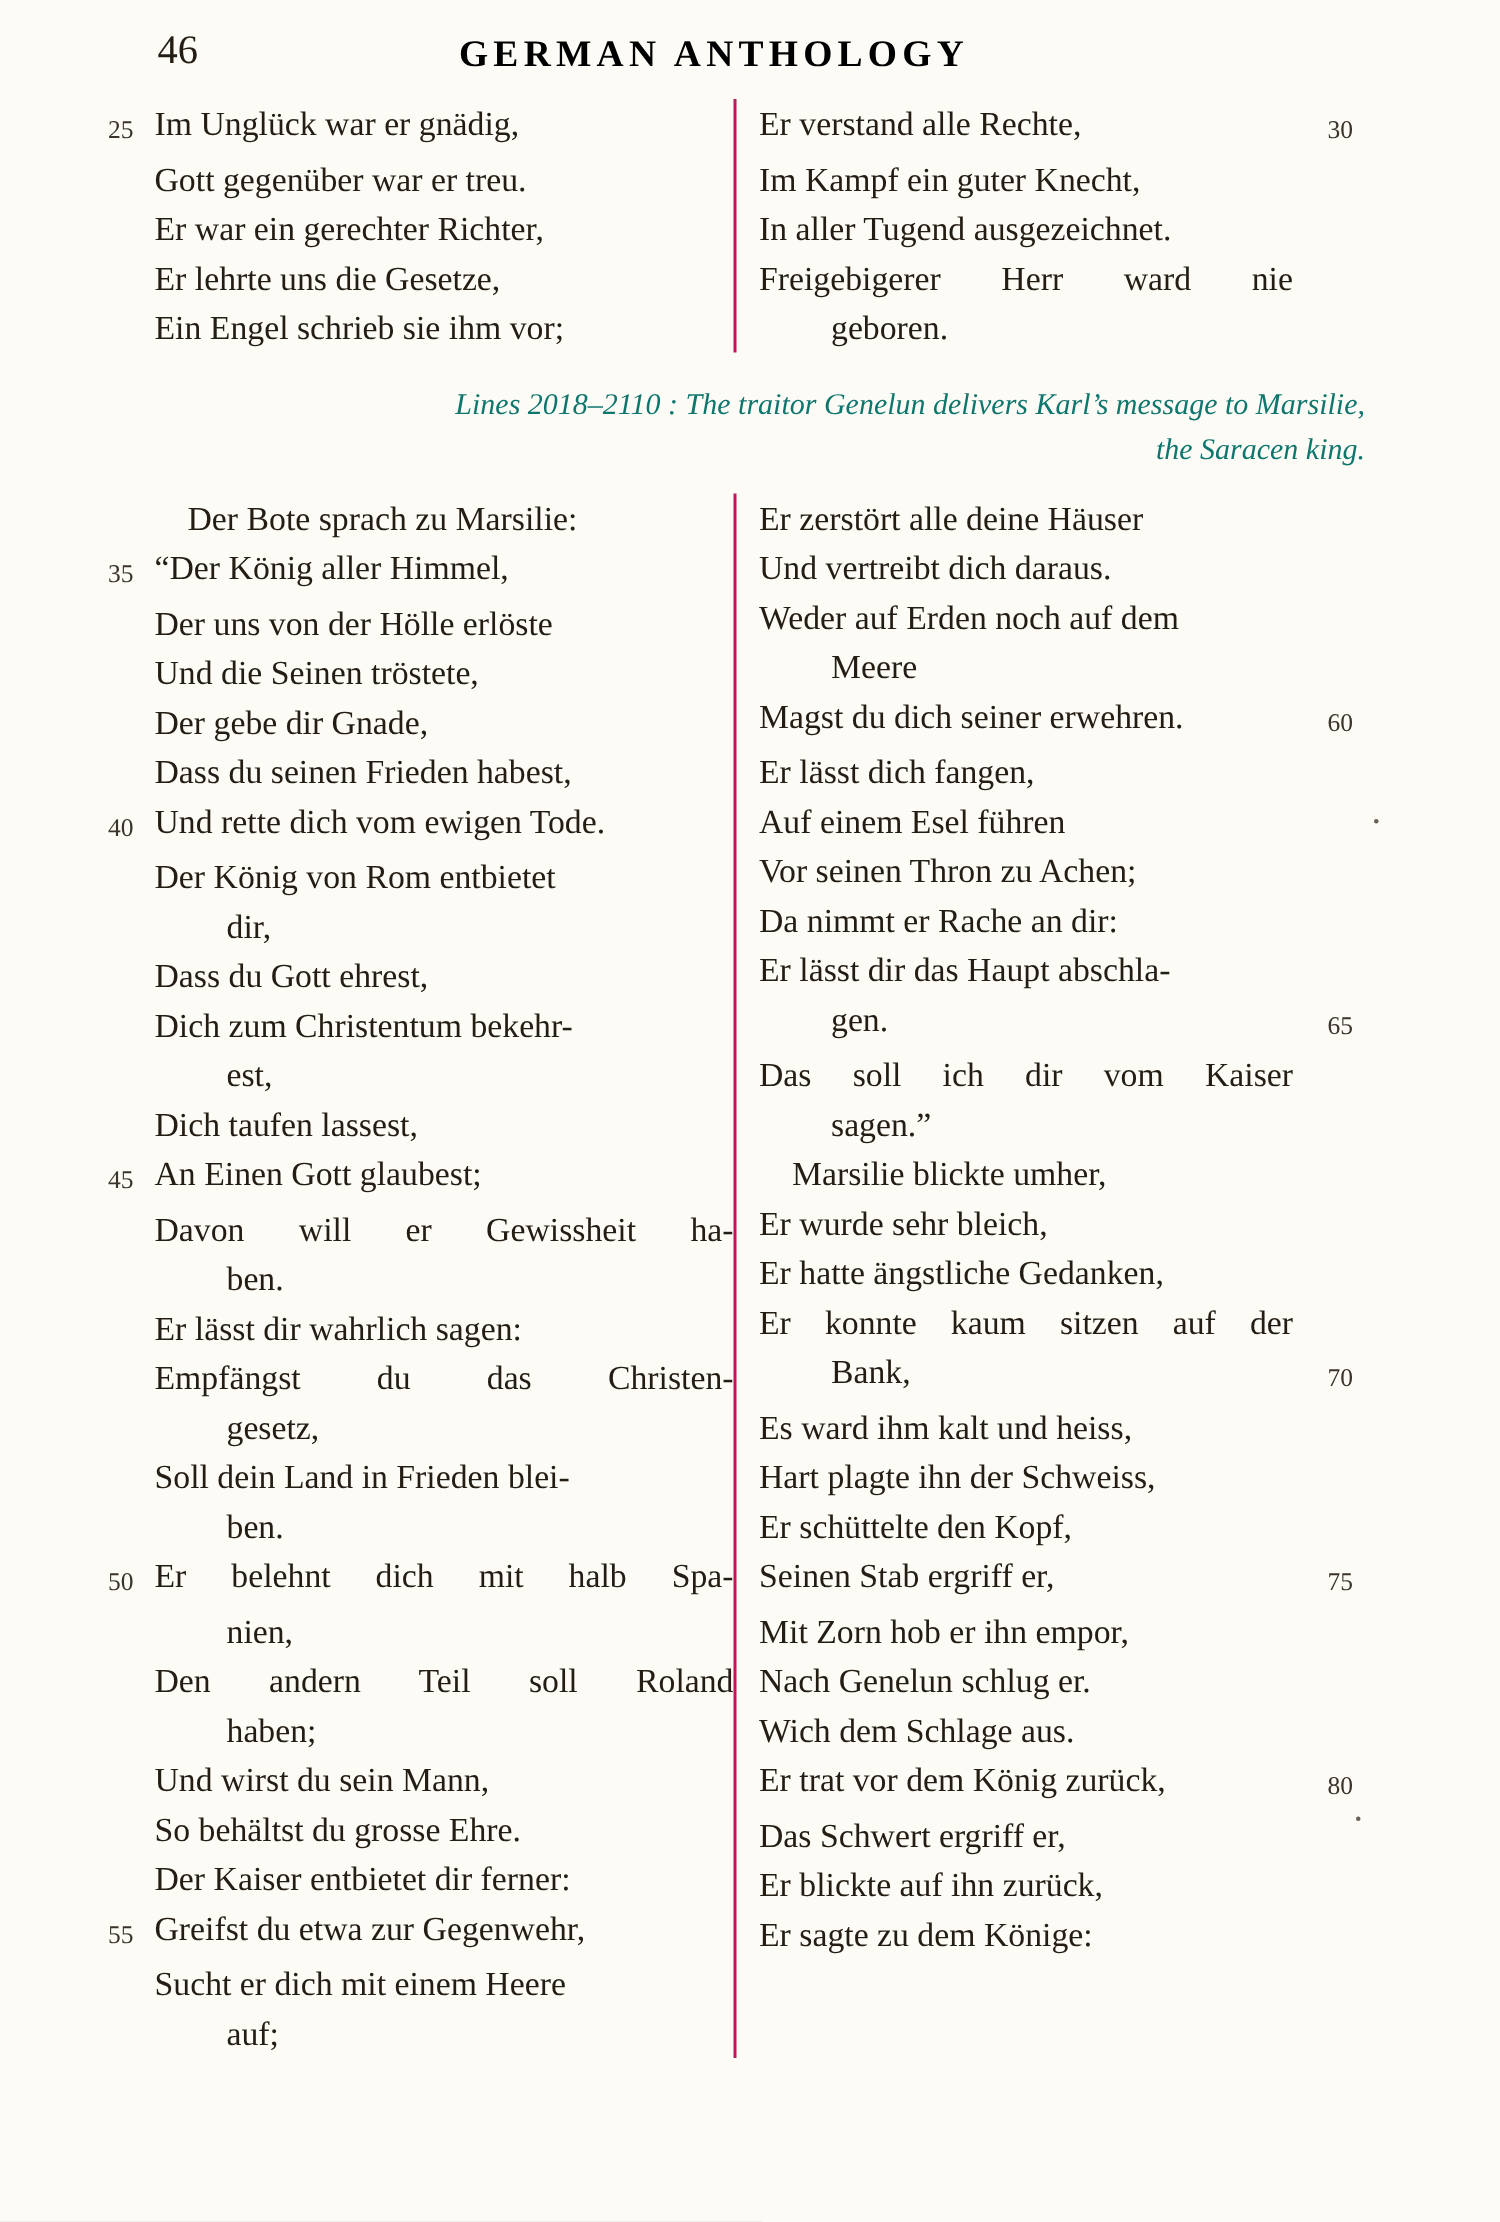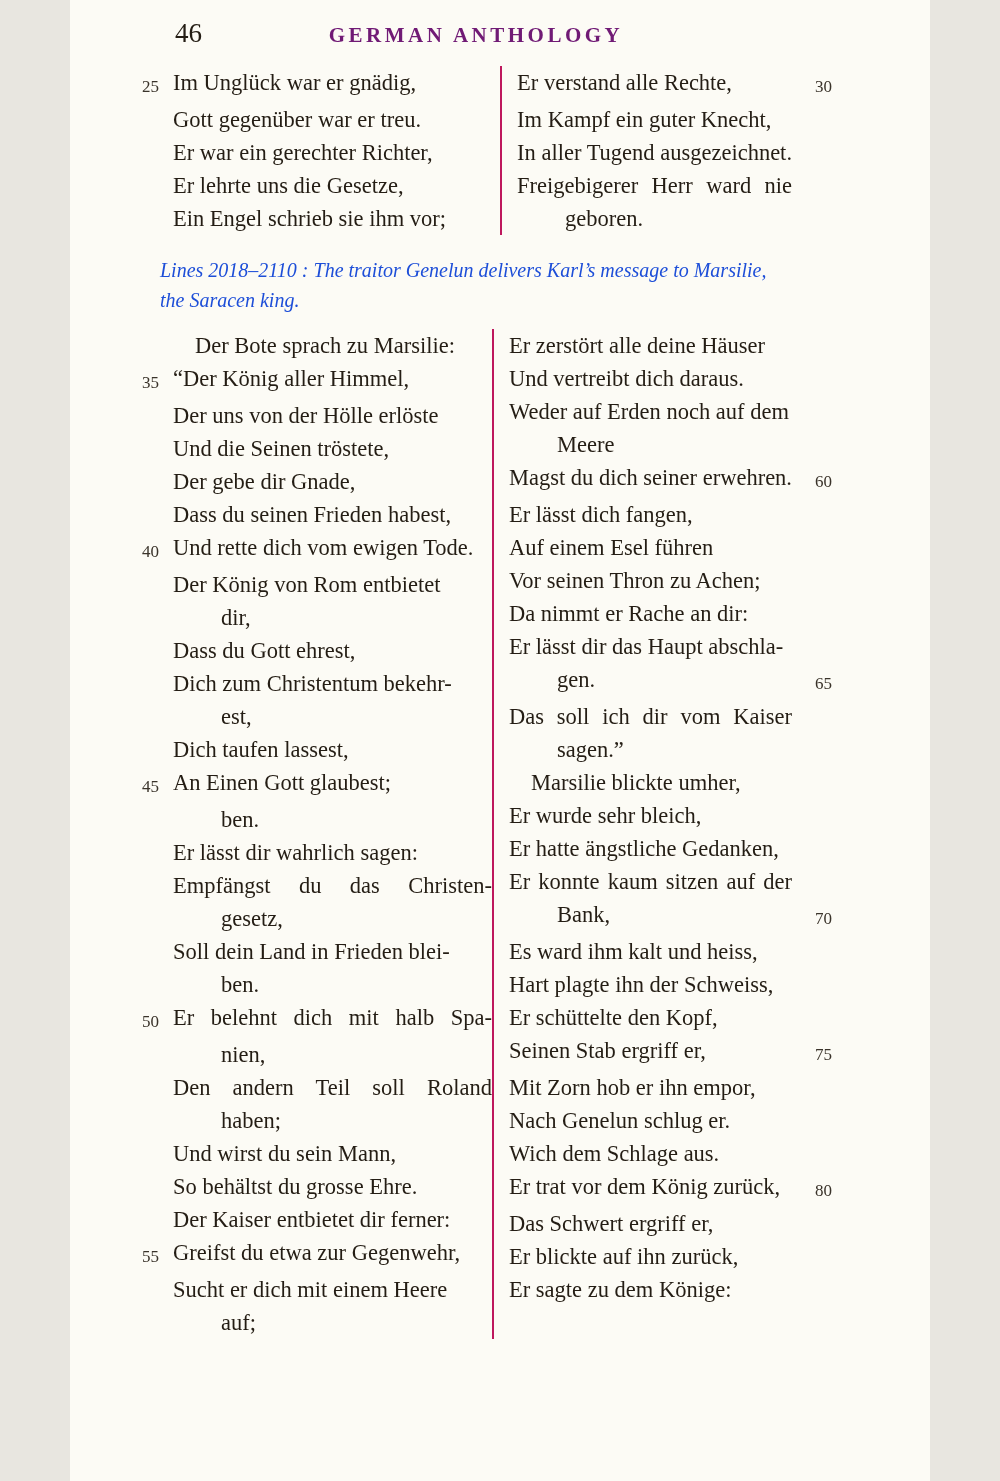--- a/index.html
+++ b/index.html
@@ -1,18 +1,18 @@
 <!DOCTYPE html>
 <html><head>
 <meta charset="utf-8">
 <style>
   html,body { margin:0; padding:0; background:#e8e6e0; }
   .page {
     position:relative;
-    width:860px; height:1481px;
+    width:1000px; height:1481px;
     margin:0 auto;
     background:#fcfbf5;
     color:#241d14;
     font-family:"Liberation Serif", serif;
     box-sizing:border-box;
     padding-top:16px;
     overflow:hidden;
   }
   
   .page-header {
@@ -20,24 +20,24 @@
     height:44px;
     margin:0 60px 4px 72px;
   }
   .page-num {
     position:absolute; left:33px; top:2px;
     font-size:27px;
   }
   .page-title {
     position:absolute; left:0; right:60px; top:7px;
     text-align:center;
-    font-size:21px;
+    font-size:25px;
     font-weight:bold;
     letter-spacing:3.5px;
-    color:#701a75;
+    color:#000000;
   }
   
   .poem-block {
     display:flex;
     margin:6px 94px 0 72px;
   }
   .col { box-sizing:border-box; }
   .col.left  { width:417px; }
   .col.right {
     flex:1;
@@ -58,25 +58,25 @@
     padding-top:4px;
   }
   .left .lnum  { width:31px; }
   .right .lnum { width:40px; text-align:right; padding-right:4px; }
   .ltext { flex:1; min-width:0; }
   .ind1 .ltext { padding-left:22px; }
   .ind2 .ltext { padding-left:48px; }
   
   .caption {
     margin:20px 90px 14px 90px;
-    text-align:left;
+    text-align:right;
     font-style:italic;
     font-size:20px;
     line-height:30px;
-    color:#1d4ed8;
+    color:#0f766e;
   }
   
   .speck { position:absolute; background:#6a6257; border-radius:50%; }
   .speck.s1 { left:916px; top:546px; width:3px; height:3px; }
   .speck.s2 { left:904px; top:1211px; width:3px; height:3px; }
 </style>
 </head>
 <body>
 
 <div class="page">
@@ -189,20 +189,24 @@
           <span class="ltext">est,</span>
         </div>
         <div class="line">
           <span class="lnum"></span>
           <span class="ltext">Dich taufen lassest,</span>
         </div>
         <div class="line">
           <span class="lnum">45</span>
           <span class="ltext">An Einen Gott glaubest;</span>
         </div>
+        <div class="line just">
+          <span class="lnum"></span>
+          <span class="ltext">Davon will er Gewissheit ha-</span>
+        </div>
         <div class="line ind2">
           <span class="lnum"></span>
           <span class="ltext">ben.</span>
         </div>
         <div class="line">
           <span class="lnum"></span>
           <span class="ltext">Er lässt dir wahrlich sagen:</span>
         </div>
         <div class="line just">
           <span class="lnum"></span>

